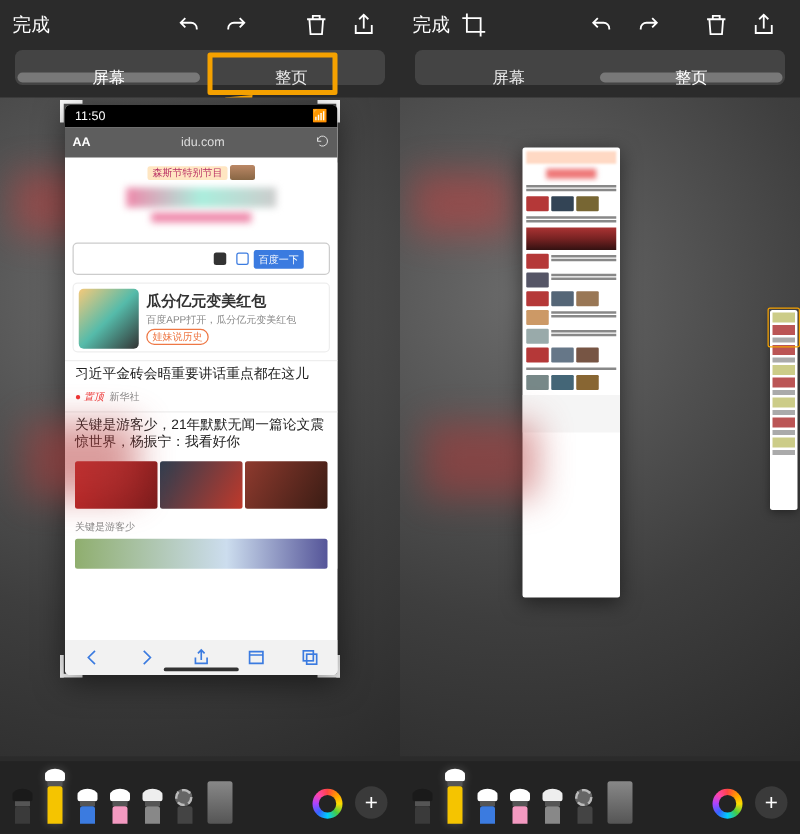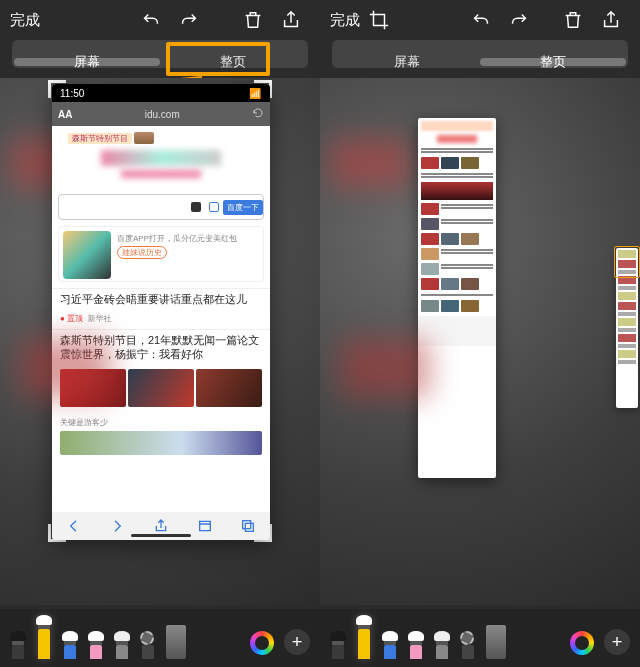--- a/index.html
+++ b/index.html
@@ -96,42 +96,42 @@
 
   
   .statusbar { height:18px; background:#000; color:#fff; font-size:10px; display:flex; align-items:center; padding:0 8px;}
   .statusbar .sbsp{flex:1;}
   .urlbar { height:24px; background:#5e5e5e; display:flex; align-items:center; padding:0 6px; font-size:10px; color:#ddd;}
   .urlbar .aa{color:#fff;font-weight:700;}
   .urlbar .url{flex:1;text-align:center;}
   .urlbar .reload svg{stroke:#ddd;fill:none;stroke-width:1.6;}
 
   .page { background:#fff; }
-  .banner { height:16px; margin:4px 16px; display:flex; justify-content:flex-start; align-items:center; font-size:8px; color:#b36; }
+  .banner { height:16px; margin:4px 16px; display:flex; justify-content:center; align-items:center; font-size:8px; color:#b36; }
   .banner .pill{ background:#ffe6c2; padding:0 4px; border-radius:2px;}
   .banner .av{ width:20px;height:12px;background:linear-gradient(#b86,#864);border-radius:2px;margin-left:2px;}
   .blur-logo { height:40px; margin:4px 6px; }
   .blur-logo .b1{height:16px;width:120px;margin:4px auto;background:linear-gradient(90deg,#e8a,#aed,#ccc);filter:blur(3px);}
   .blur-logo .b2{height:8px;width:80px;margin:2px auto;background:#e8a;filter:blur(3px);}
-  .searchbar { height:26px;margin:4px 6px;border:1px solid #ccc;border-radius:4px;display:flex;align-items:center;padding:0 0;font-size:9px;}
+  .searchbar { height:26px;margin:4px 6px;border:1px solid #ccc;border-radius:4px;display:flex;align-items:center;padding:0 20px;font-size:9px;}
   .searchbar .sp{flex:1;}
   .mic{width:10px;height:10px;background:#333;border-radius:2px;margin:0 4px;}
   .cam{width:10px;height:10px;border:1.5px solid #3b7be0;border-radius:2px;margin:0 4px;}
   .sbtn{background:#3b7be0;color:#fff;padding:2px 4px;border-radius:2px;font-size:8px;}
 
   .promo{height:56px;margin:6px 6px;border:1px solid #eee;border-radius:4px;display:flex;padding:4px;}
   .promo-img{width:48px;height:48px;border-radius:4px;background:linear-gradient(135deg,#f5c97a,#5ba,#333);}
   .promo-txt{flex:1;padding:2px 6px;font-size:10px;}
   .promo-title{font-size:12px;font-weight:600;color:#333;}
   .promo-sub{font-size:8px;color:#888;}
   .promo-btn{font-size:8px;color:#e74;border:1px solid #e74;border-radius:8px;padding:0 4px;display:inline-block;margin-top:2px;}
 
   .news-row{border-top:1px solid #eee;padding:4px 8px;}
   .news-title{font-size:11px;color:#222;line-height:1.25;}
-  .news-tag{font-size:8px;color:#e33;margin-top:1px;}
+  .news-tag{font-size:8px;color:#e33;margin-top:1px;font-style:italic;}
   .news-src{font-size:8px;color:#888;}
   .imgrow{display:flex;gap:2px;margin:4px 8px;}
   .imgrow .im{flex:1;height:38px;border-radius:2px;}
   .im1{background:linear-gradient(120deg,#c62828,#7a1c1c);}
   .im2{background:linear-gradient(120deg,#2c3e50,#c0392b);}
   .im3{background:linear-gradient(120deg,#8e3a2e,#3a1c14);}
   .pano{height:24px;margin:2px 8px;background:linear-gradient(90deg,#8fae6e,#cde 60%,#559 100%);border-radius:2px;}
 
   .safari-bar{height:28px;background:#f2f2f2;display:flex;align-items:center;justify-content:space-around;position:absolute;bottom:0;left:0;right:0;}
   .safari-bar svg{stroke:#3b7be0;fill:none;stroke-width:2;}
@@ -282,31 +282,32 @@
           </div>
         <div class="searchbar">
           <span class="sp"></span>
           <span class="mic"></span>
           <span class="cam"></span>
           <span class="sbtn">百度一下</span>
         </div>
         <div class="promo">
           <div class="promo-img"></div>
           <div class="promo-txt">
+            <div class="promo-title">瓜分亿元变美红包</div>
             <div class="promo-sub">百度APP打开，瓜分亿元变美红包</div>
             <span class="promo-btn">娃妹说历史</span>
           </div>
         </div>
         <div class="news-row">
           <div class="news-title">习近平金砖会晤重要讲话重点都在这儿</div>
           <span class="news-tag">● 置顶</span>
           <span class="news-src">新华社</span>
         </div>
         <div class="news-row">
-          <div class="news-title">森斯节特别节目，21年默默无闻一篇论文震惊世界，杨振宁：我看好你</div>
+          <div class="news-title">关键是游客少，21年默默无闻一篇论文震惊世界，杨振宁：我看好你</div>
         </div>
         <div class="imgrow">
           <div class="im im1"></div>
             <div class="im im2"></div>
             <div class="im im3"></div>
         </div>
         <div style="padding:0 8px"><span class="news-src">关键是游客少</span></div>
         <div class="pano"></div>
       </div>
       <div class="safari-bar">

